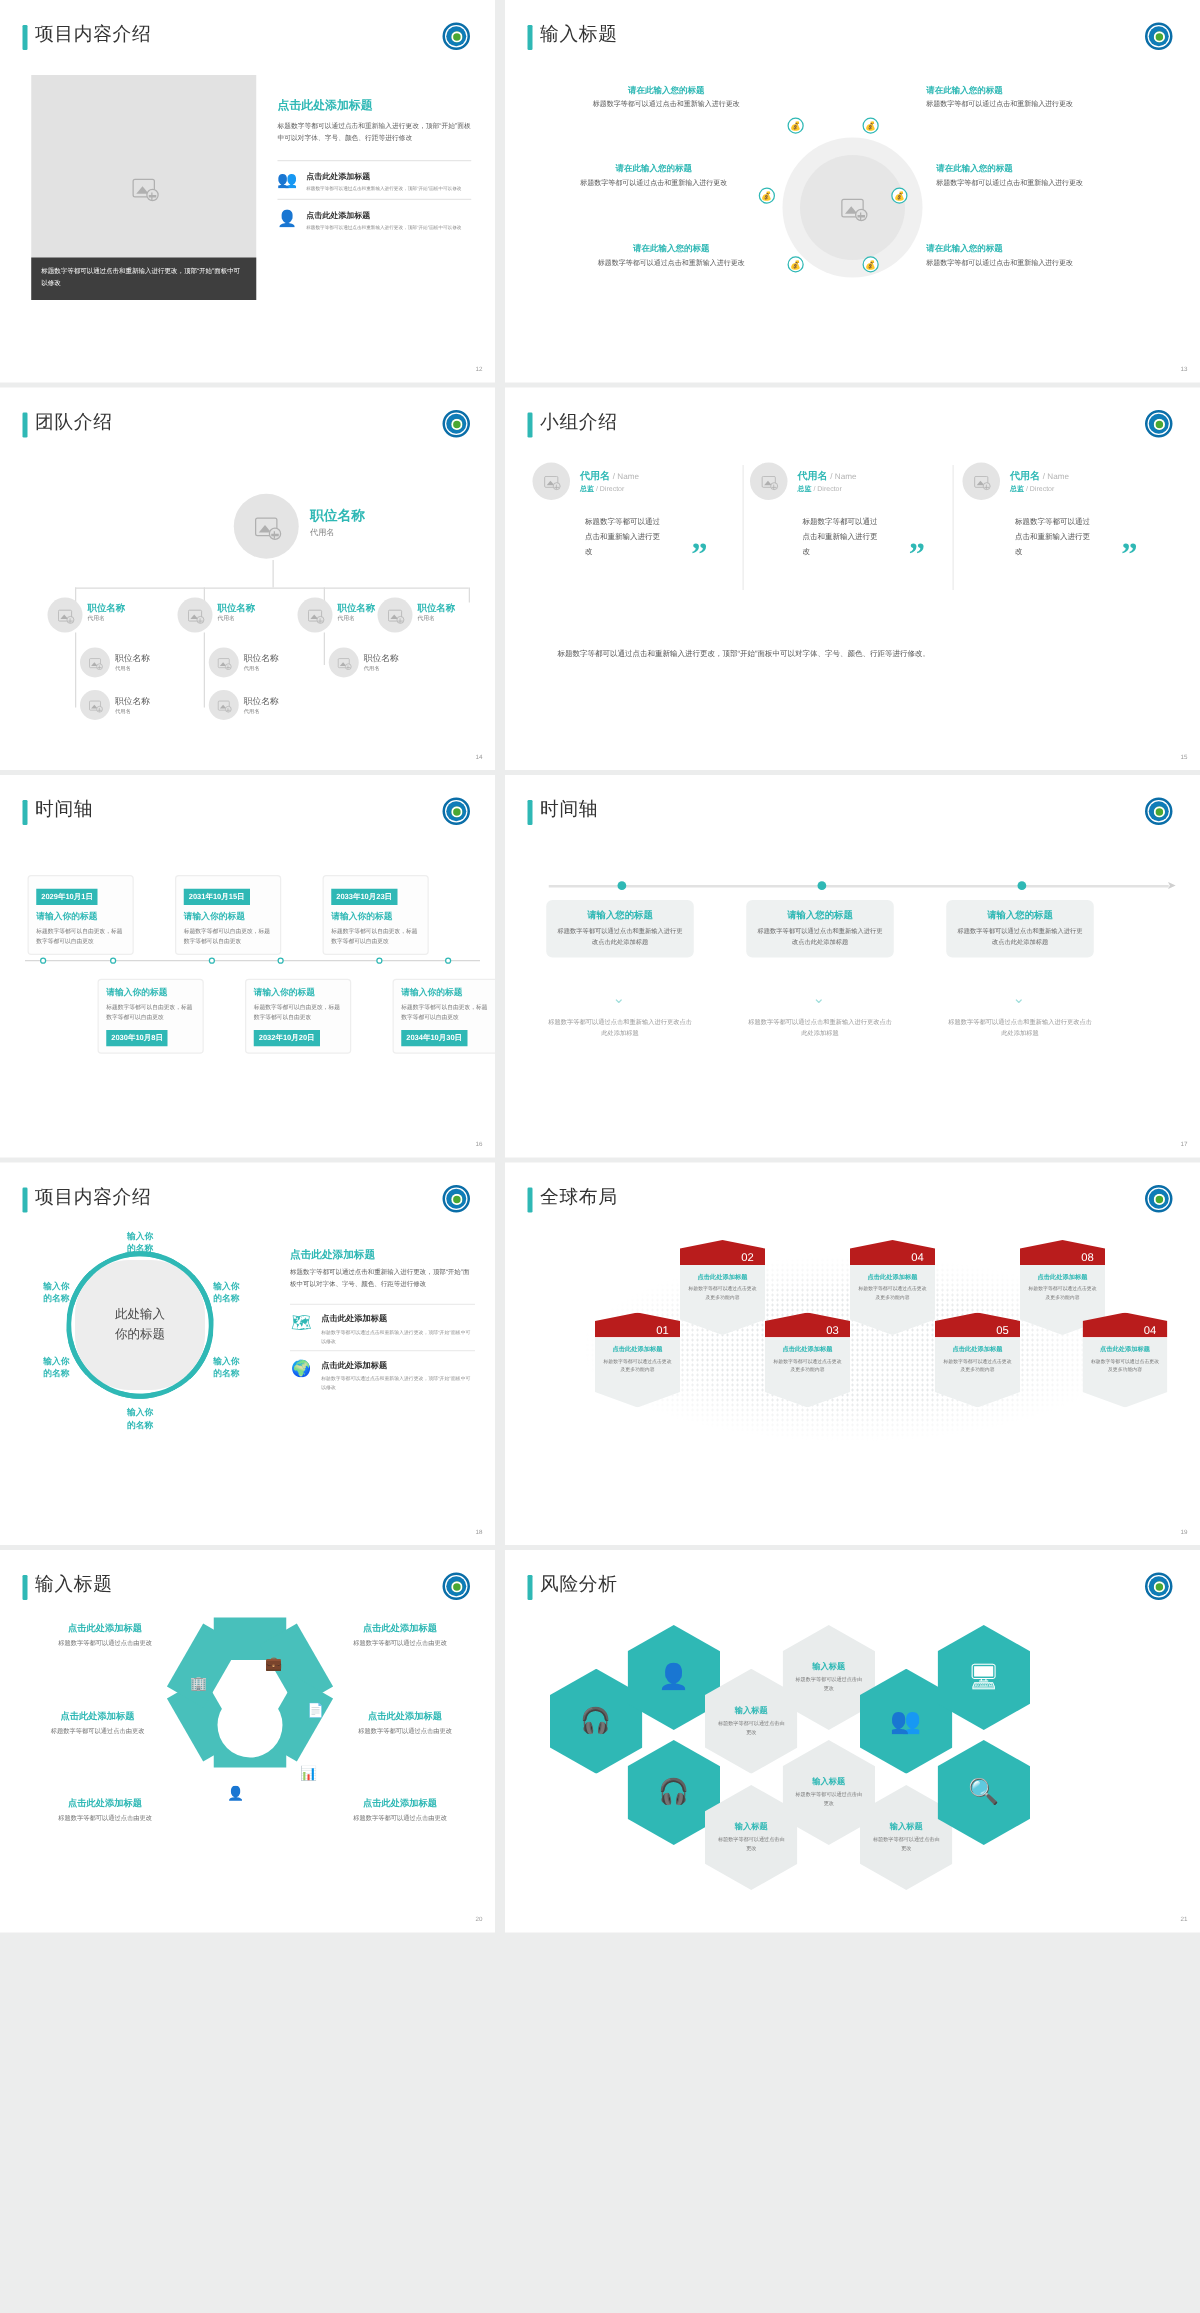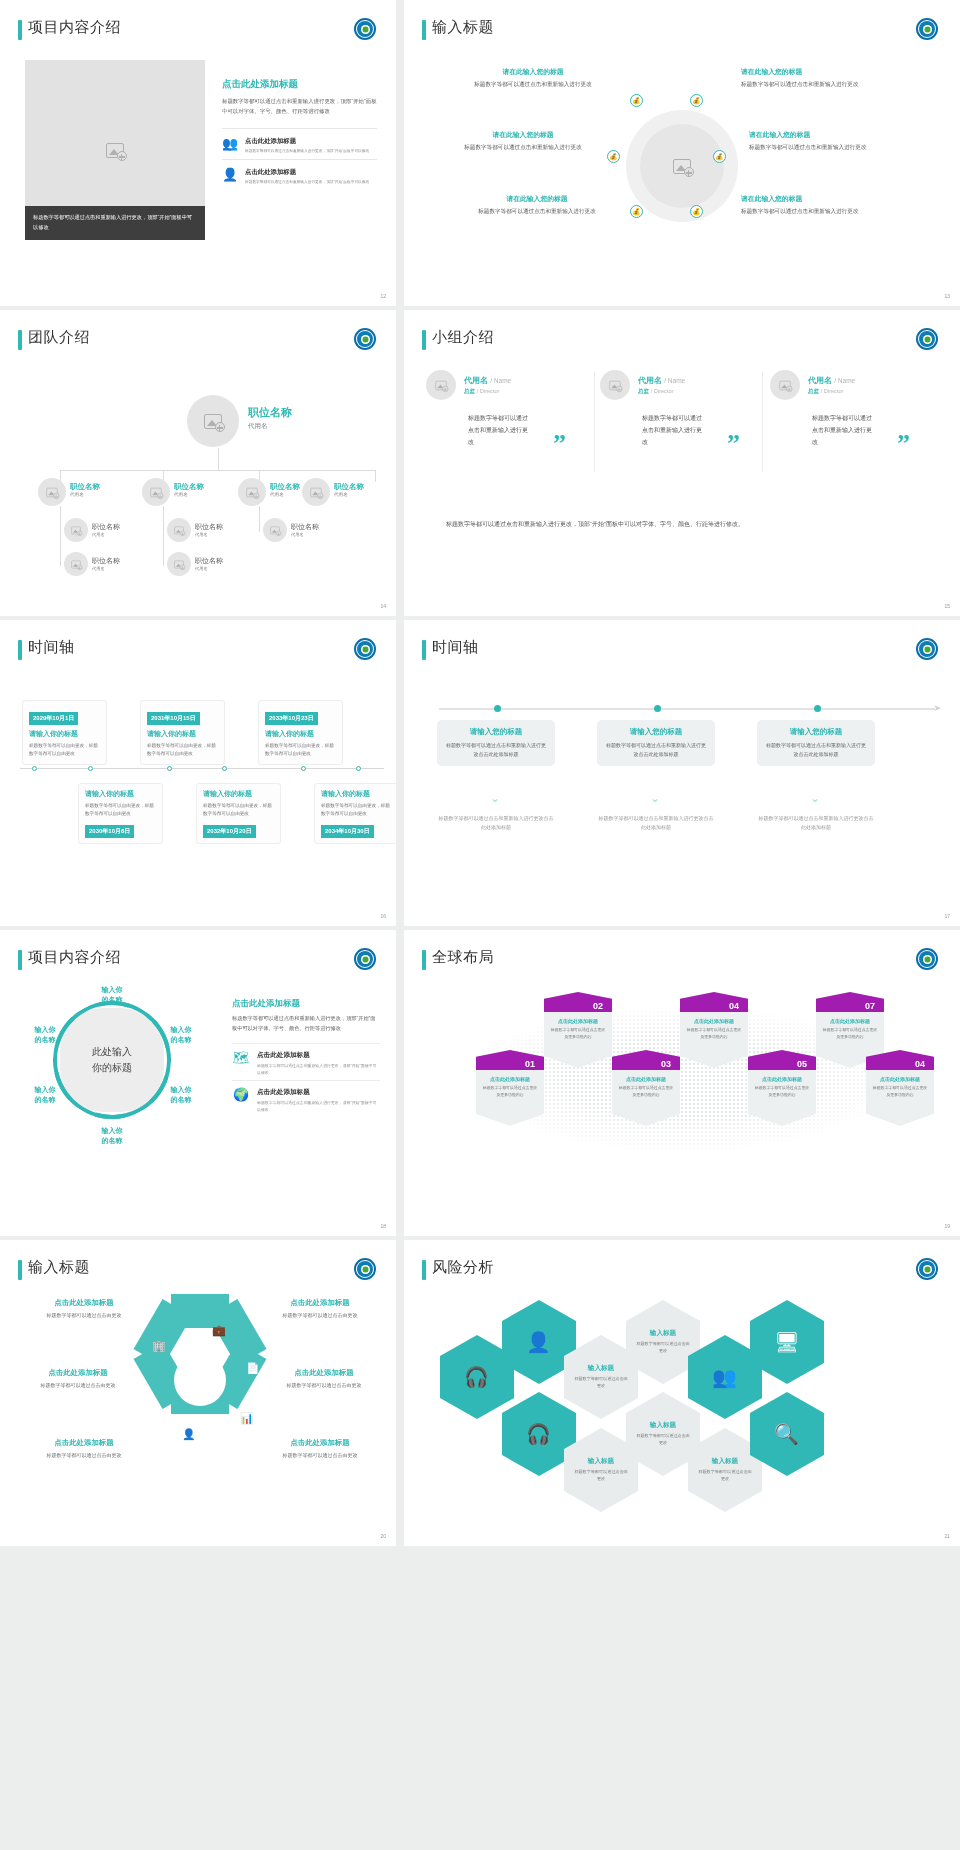--- a/index.html
+++ b/index.html
@@ -152,23 +152,23 @@
   .s18-it .t2{font-size:3.9px;line-height:1.85;color:#8f8f8f;}
 
   
   .worldmap{position:absolute;left:28px;top:52px;width:500px;height:215px;opacity:.5;
     background-image:radial-gradient(#cfd4d6 .9px, transparent 1px);
     background-size:4px 4px;
     -webkit-mask-image:radial-gradient(ellipse 60% 48% at 50% 45%, #000 40%, transparent 72%);
     mask-image:radial-gradient(ellipse 60% 48% at 50% 45%, #000 40%, transparent 72%);
   }
   .hexcard{position:absolute;width:68px;}
-  .hexcap{width:68px;height:20px;background:#a21caf;
+  .hexcap{width:68px;height:20px;background:#b91c1c;
     clip-path:polygon(0 100%,0 34%,50% 0,100% 34%,100% 100%);
-    color:#fff;font-size:9px;font-weight:bold;display:flex;align-items:flex-end;justify-content:center;
+    color:#fff;font-size:9px;font-weight:normal;display:flex;align-items:flex-end;justify-content:center;
     padding-bottom:1px;padding-left:40px;}
   .hexbody{width:68px;height:56px;background:#edf0f0;
     clip-path:polygon(0 0,50% 0,100% 0,100% 78%,50% 100%,0 78%);
     text-align:center;padding:6px 5px 0;}
   .hexbody .h{font-size:5px;font-weight:bold;color:#2fb8b5;margin-bottom:3px;}
   .hexbody .p{font-size:3.9px;line-height:1.7;color:#777;}
 
   
   .s20-lbl{position:absolute;width:140px;}
   .s20-lbl .h{font-size:7.4px;font-weight:bold;color:#2fb8b5;margin-bottom:3px;}
@@ -665,21 +665,21 @@
         </div>
     </div>
     <div class="hexcard" style="left:344px;top:120px;">
       <div class="hexcap">05</div>
       <div class="hexbody">
           <div class="h">点击此处添加标题</div>
       <div class="p">标题数字等都可以通过点击更改及更多功能内容</div>
         </div>
     </div>
     <div class="hexcard" style="left:412px;top:62px;">
-      <div class="hexcap">07</div>
+      <div class="hexcap">08</div>
       <div class="hexbody">
           <div class="h">点击此处添加标题</div>
       <div class="p">标题数字等都可以通过点击更改及更多功能内容</div>
         </div>
     </div>
     <div class="hexcard" style="left:462px;top:120px;">
       <div class="hexcap">04</div>
       <div class="hexbody">
           <div class="h">点击此处添加标题</div>
       <div class="p">标题数字等都可以通过点击更改及更多功能内容</div>

